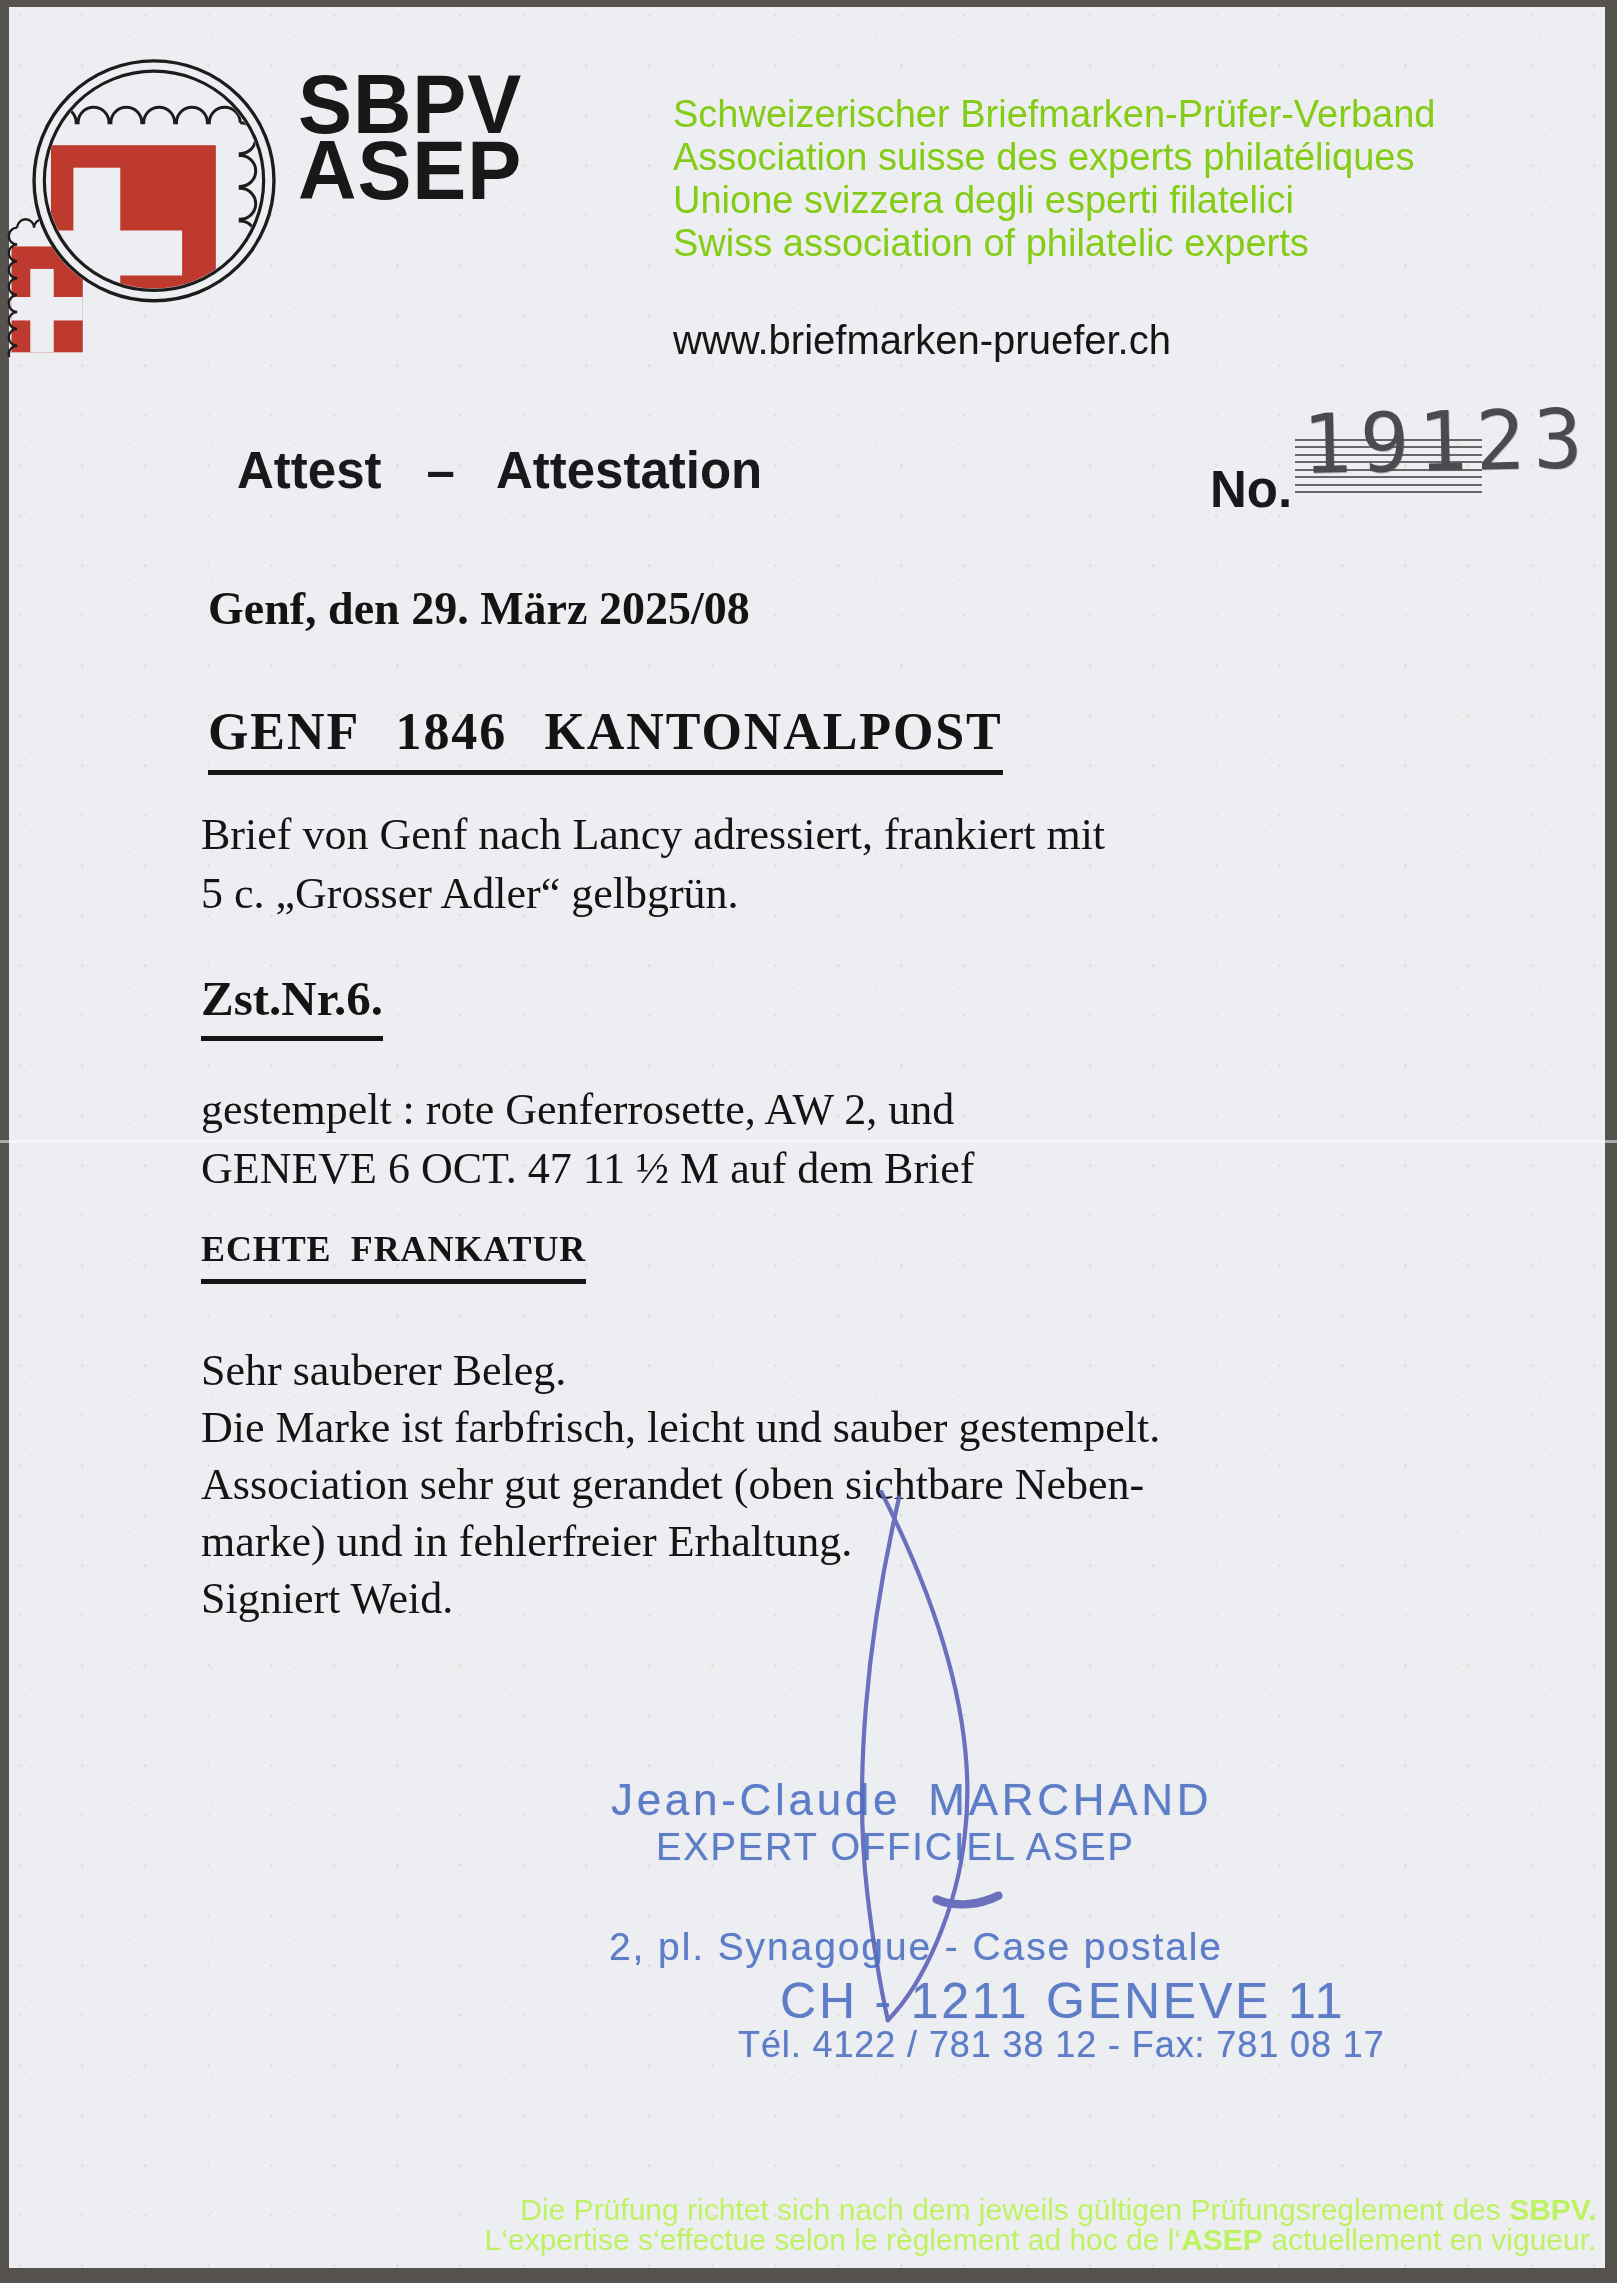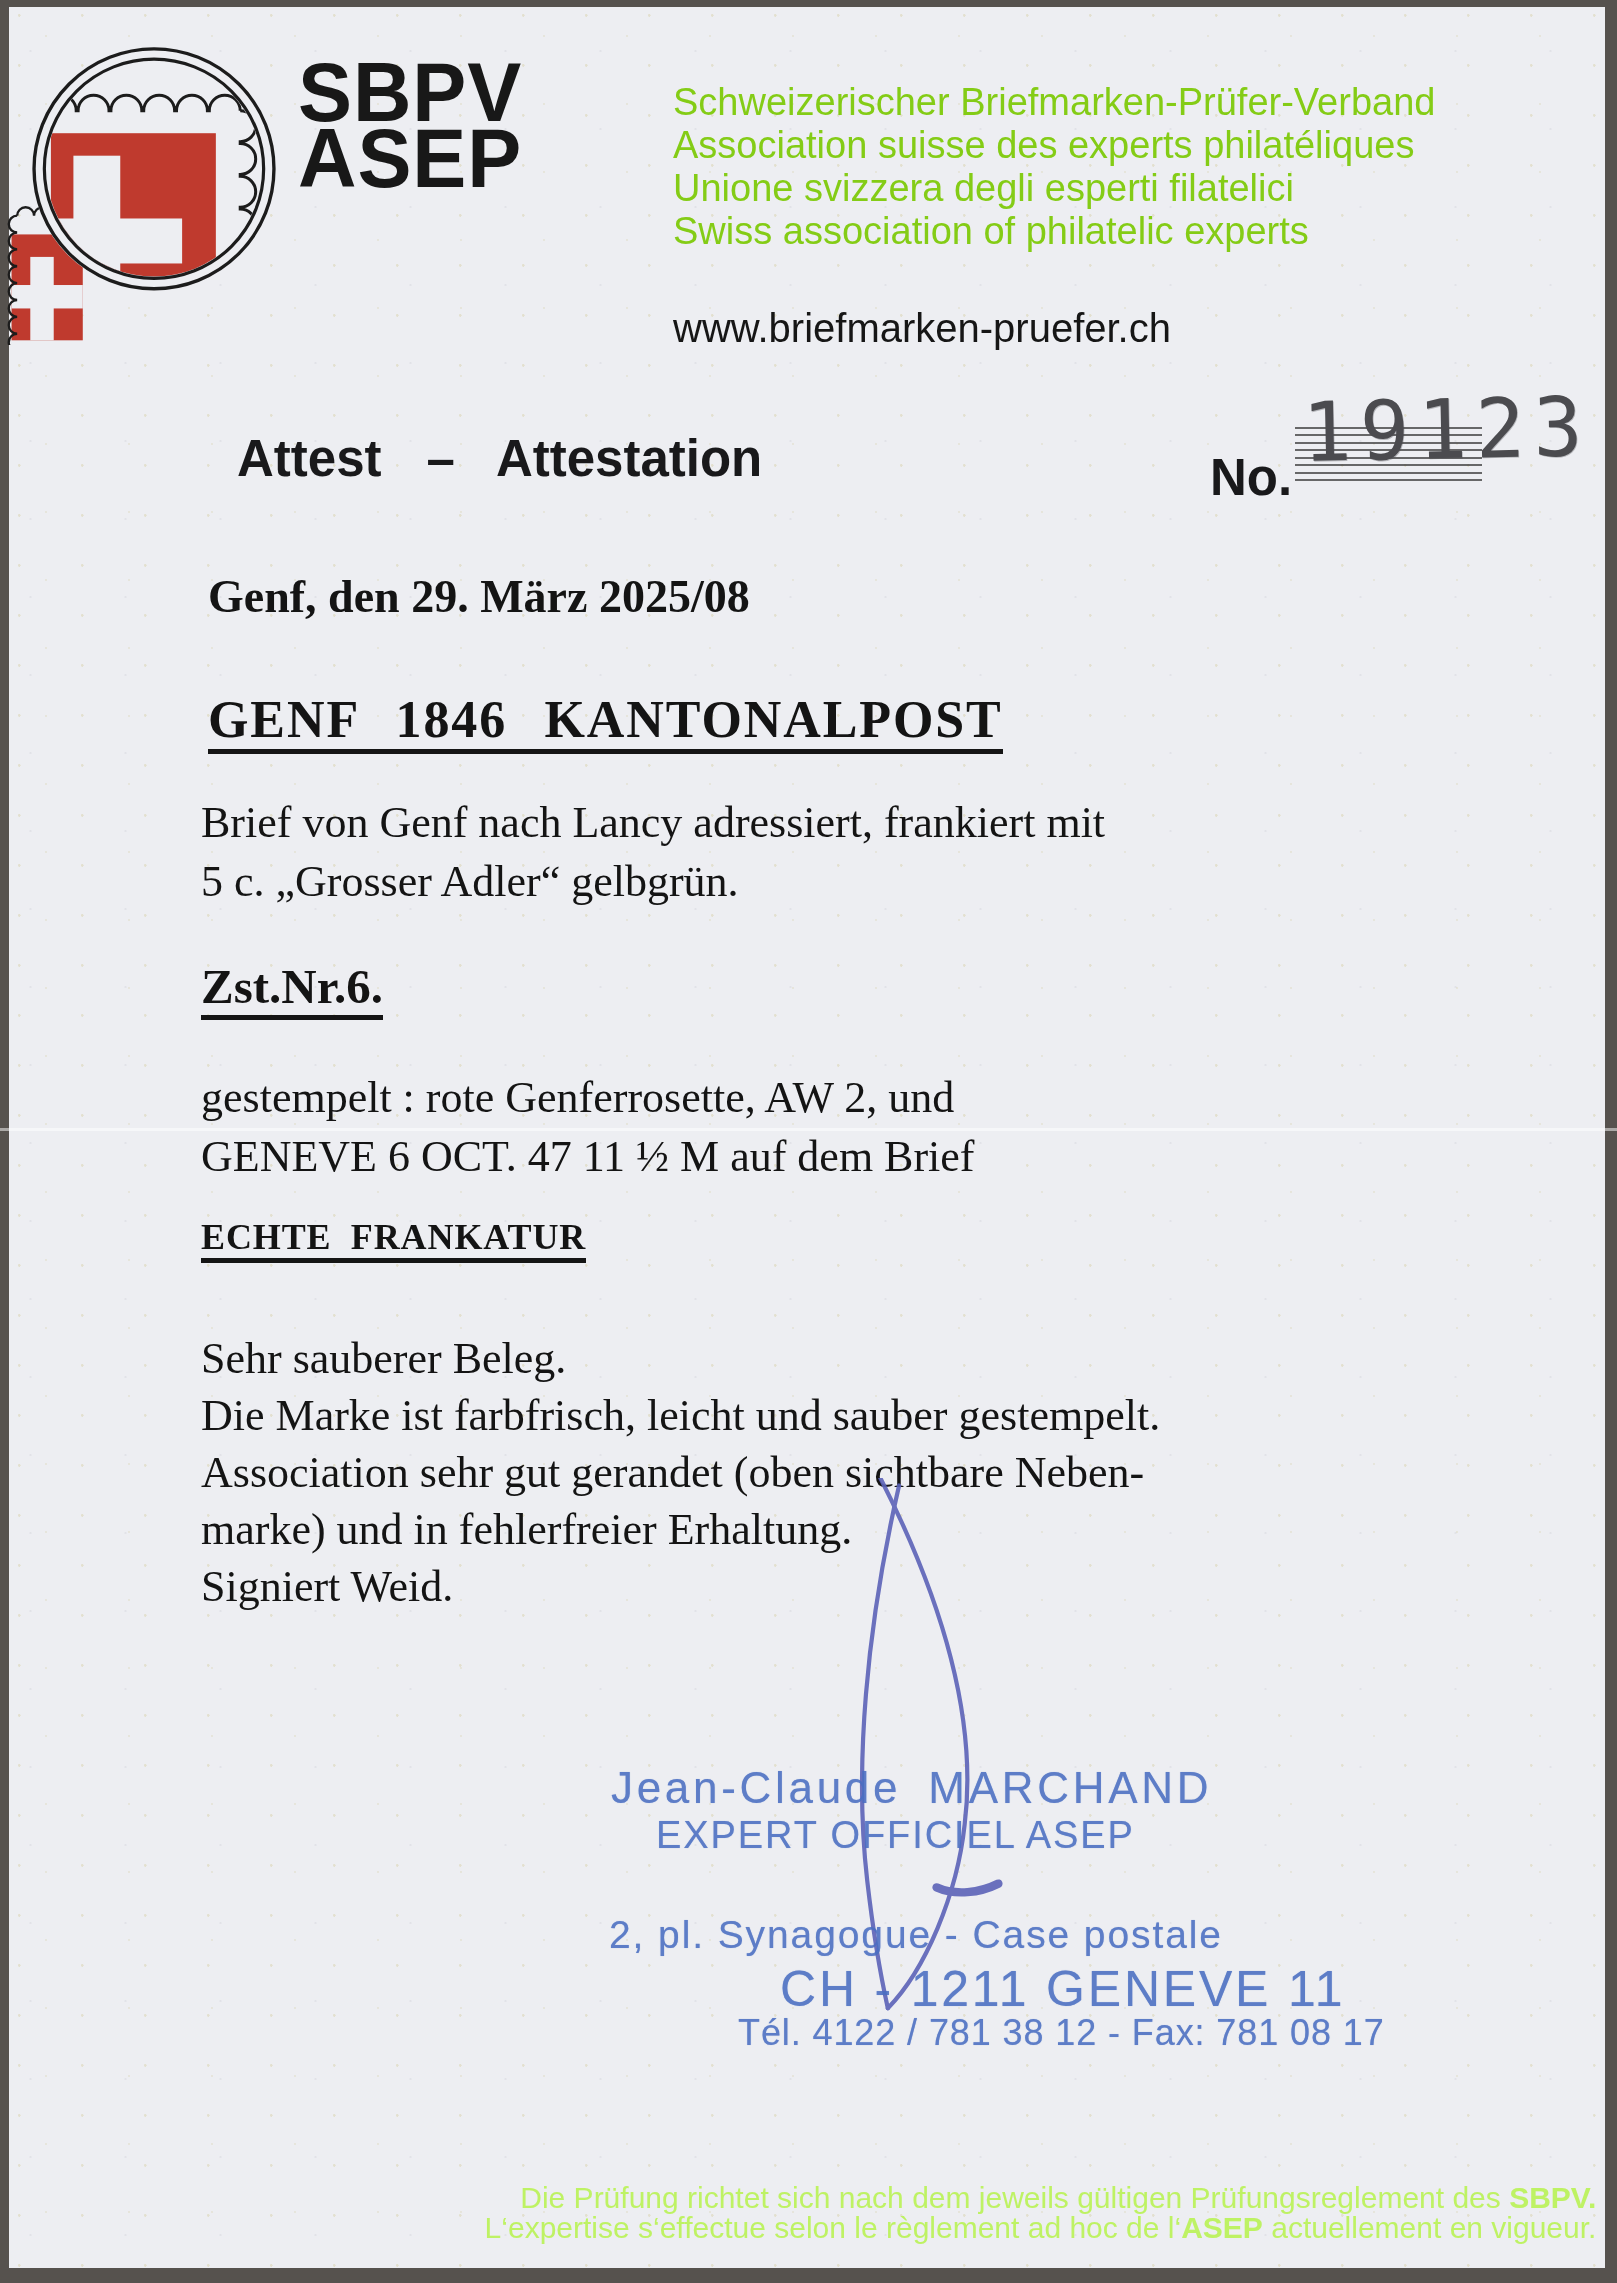--- a/index.html
+++ b/index.html
@@ -11,21 +11,21 @@
   }
   .paper{
     position:absolute;left:9.4px;top:6.6px;right:12px;bottom:15px;
     background-color:#edeef2;
     background-image:
       radial-gradient(circle at 10.3px 8.4px, rgba(186,168,70,.20) 1.1px, transparent 1.6px),
       radial-gradient(circle at 37px 29px, rgba(186,168,70,.13) 0.9px, transparent 1.4px),
       radial-gradient(circle at 21.5px 44px, rgba(120,120,140,.10) 0.9px, transparent 1.3px);
     background-size:63px 50px, 83px 68px, 95px 78px;
   }
-  .content{position:absolute;left:0;top:0;width:1617px;height:1887px;}
+  .content{position:absolute;left:0;top:12px;width:1617px;height:1887px;}
   .abs{position:absolute;}
 
   
   .org-abbr{
     left:298px;top:60px;
     font-size:81px;line-height:63px;font-weight:900;
     letter-spacing:0.9px;color:#181818;
     transform:scaleY(1.04);transform-origin:top left;
   }
   .org-names{left:673px;top:81px;font-size:38px;line-height:43px;color:#84cc16;}
@@ -44,21 +44,21 @@
     left:1302px;top:382px;
     font-family:"DejaVu Sans Mono",monospace;
     font-size:82px;color:#4b4b4f;letter-spacing:8.4px;
     transform:rotate(-1.2deg);
     text-shadow:0.9px 0.9px 0 rgba(75,75,79,.35);
   }
 
   
   .serif{font-family:"Liberation Serif",serif;color:#141414;}
   .dateline{left:208px;top:570px;font-size:46px;font-weight:bold;}
-  .h-line{font-weight:bold;border-bottom:5.6px solid #151515;padding-bottom:0;display:inline-block;}
+  .h-line{font-weight:bold;border-bottom:5.6px solid #151515;padding-bottom:9px;display:inline-block;}
   .heading1{left:208px;top:690px;font-size:52px;letter-spacing:1.9px;word-spacing:22.5px;}
   .para{font-size:44px;line-height:59px;}
   .para1{left:201px;top:793px;}
   .heading2{left:201px;top:958px;font-size:49px;}
   .para2{left:201px;top:1068px;}
   .heading3{left:201px;top:1216px;font-size:36px;letter-spacing:0.9px;word-spacing:9.4px;}
   .para3{left:201px;top:1330px;line-height:57px;}
 
   .crease{left:0;top:1128px;width:1617px;height:2.8px;background:rgba(255,255,255,.5);}
 

